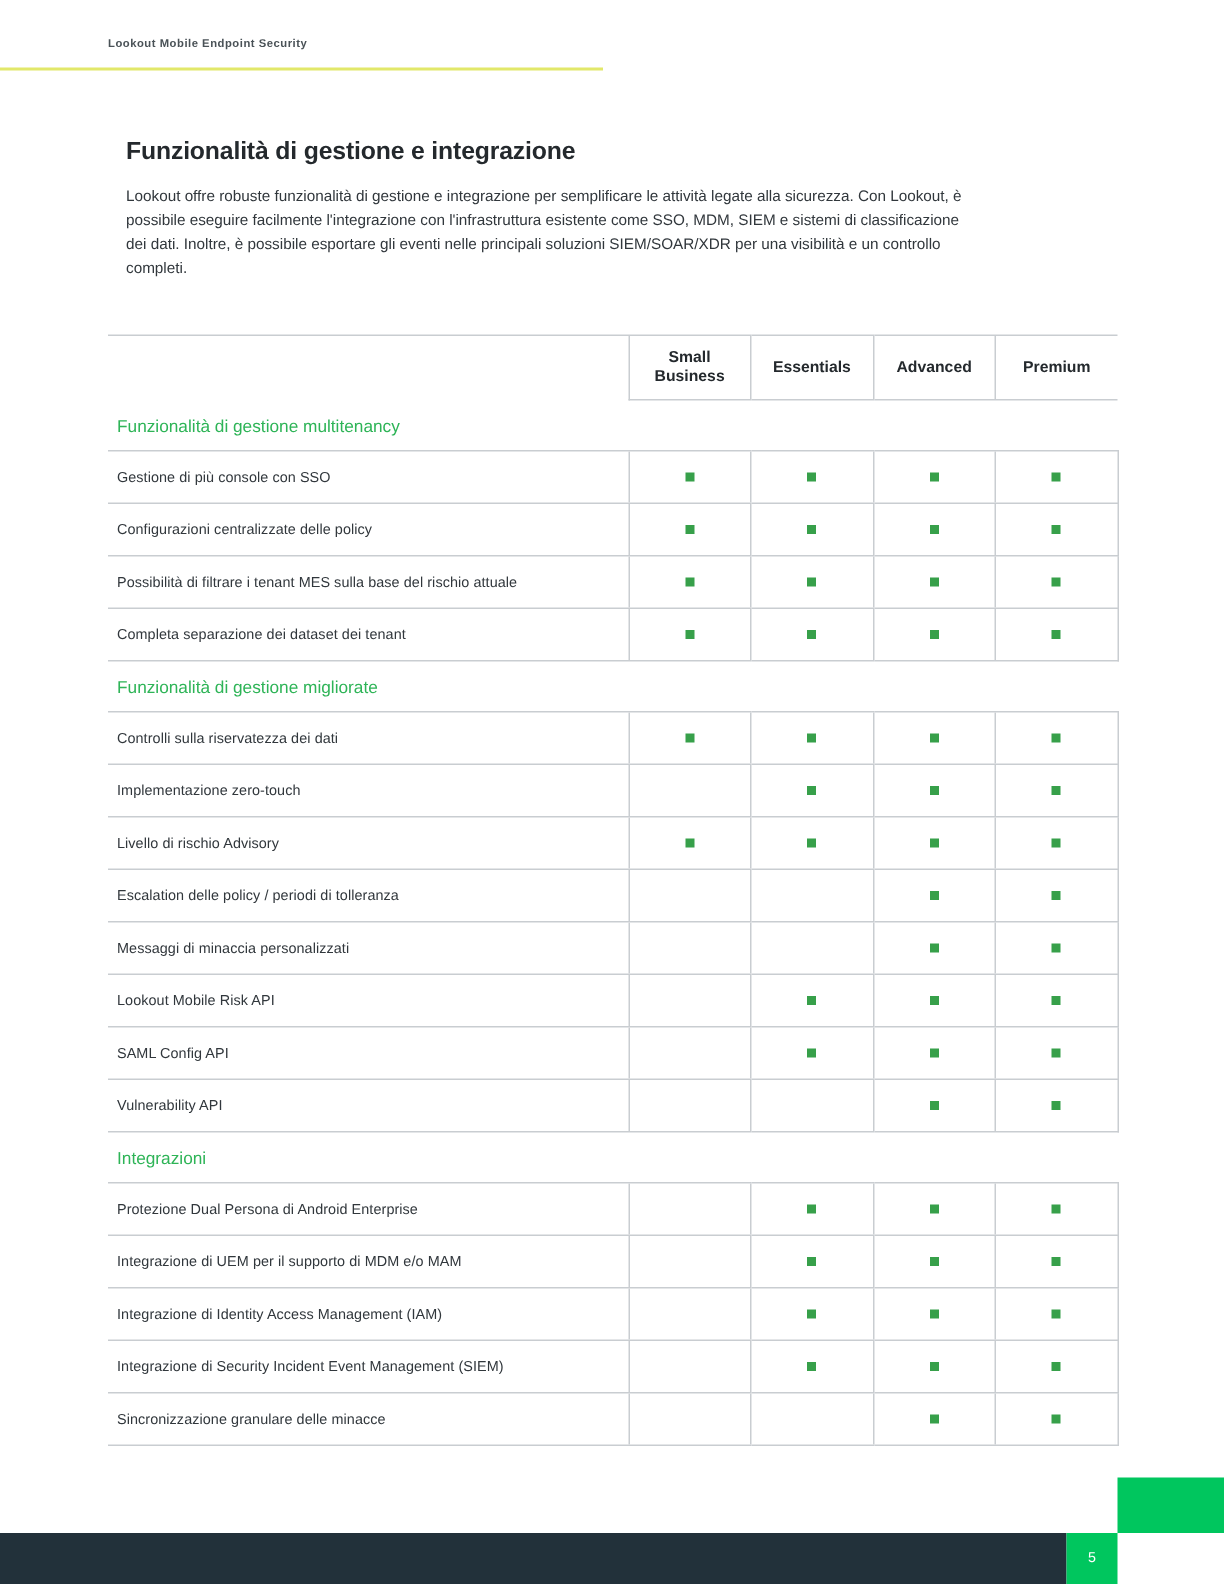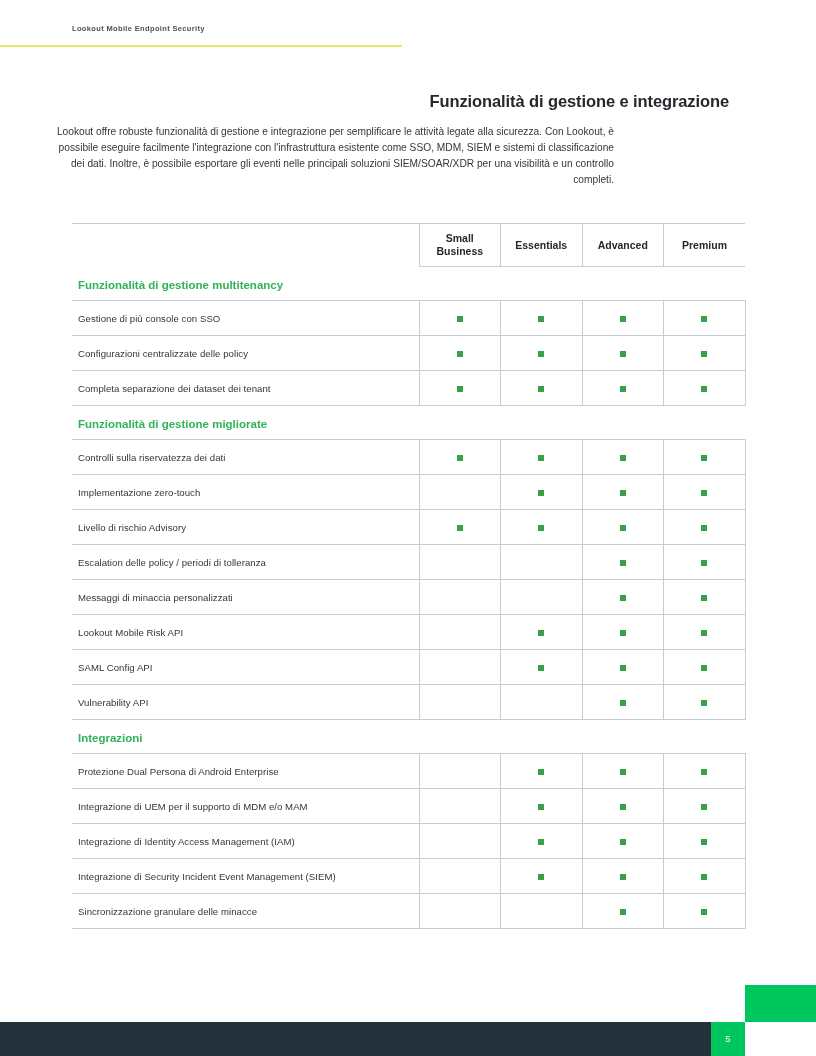--- a/index.html
+++ b/index.html
@@ -38,24 +38,23 @@
     left: 0;
     top: 45px;
     width: 402px;
     height: 2px;
     background: #e2e86a;
   }
 
   
   .content {
     position: absolute;
-    left: 56px;
+    left: 84px;
     top: 92px;
     width: 673px;
-    text-align: right;
   }
   .doc-title {
     font-size: 16.5px;
     font-weight: bold;
     color: #24292d;
     letter-spacing: -0.1px;
     margin: 0 0 12px 0;
     line-height: 1.2;
   }
   .doc-intro {
@@ -101,21 +100,21 @@
     border-top: 1px solid #c9cdd1;
   }
 
   
   tr.section-row td {
     border: none;
     padding: 0;
   }
   .section-title {
     font-size: 11.5px;
-    font-weight: bold;
+    font-weight: normal;
     color: #2eb457;
     padding: 11px 0 8px 6px;
     line-height: 14px;
   }
 
   
   tr.data-row td {
     height: 32px;
     border-top: 1px solid #c9cdd1;
     border-bottom: 1px solid #c9cdd1;
@@ -235,20 +234,27 @@
           <td class="cell-plan last"><span class="check-mark"></span></td>
         </tr>
         <tr class="data-row">
           <td class="cell-feature">Configurazioni centralizzate delle policy</td>
           <td class="cell-plan"><span class="check-mark"></span></td>
           <td class="cell-plan"><span class="check-mark"></span></td>
           <td class="cell-plan"><span class="check-mark"></span></td>
           <td class="cell-plan last"><span class="check-mark"></span></td>
         </tr>
         <tr class="data-row">
+          <td class="cell-feature">Possibilità di filtrare i tenant MES sulla base del rischio attuale</td>
+          <td class="cell-plan"><span class="check-mark"></span></td>
+          <td class="cell-plan"><span class="check-mark"></span></td>
+          <td class="cell-plan"><span class="check-mark"></span></td>
+          <td class="cell-plan last"><span class="check-mark"></span></td>
+        </tr>
+        <tr class="data-row">
           <td class="cell-feature">Completa separazione dei dataset dei tenant</td>
           <td class="cell-plan"><span class="check-mark"></span></td>
           <td class="cell-plan"><span class="check-mark"></span></td>
           <td class="cell-plan"><span class="check-mark"></span></td>
           <td class="cell-plan last"><span class="check-mark"></span></td>
         </tr>
         <tr class="section-row">
           <td colspan="5">
             <div class="section-title">Funzionalità di gestione migliorate</div>
           </td>

